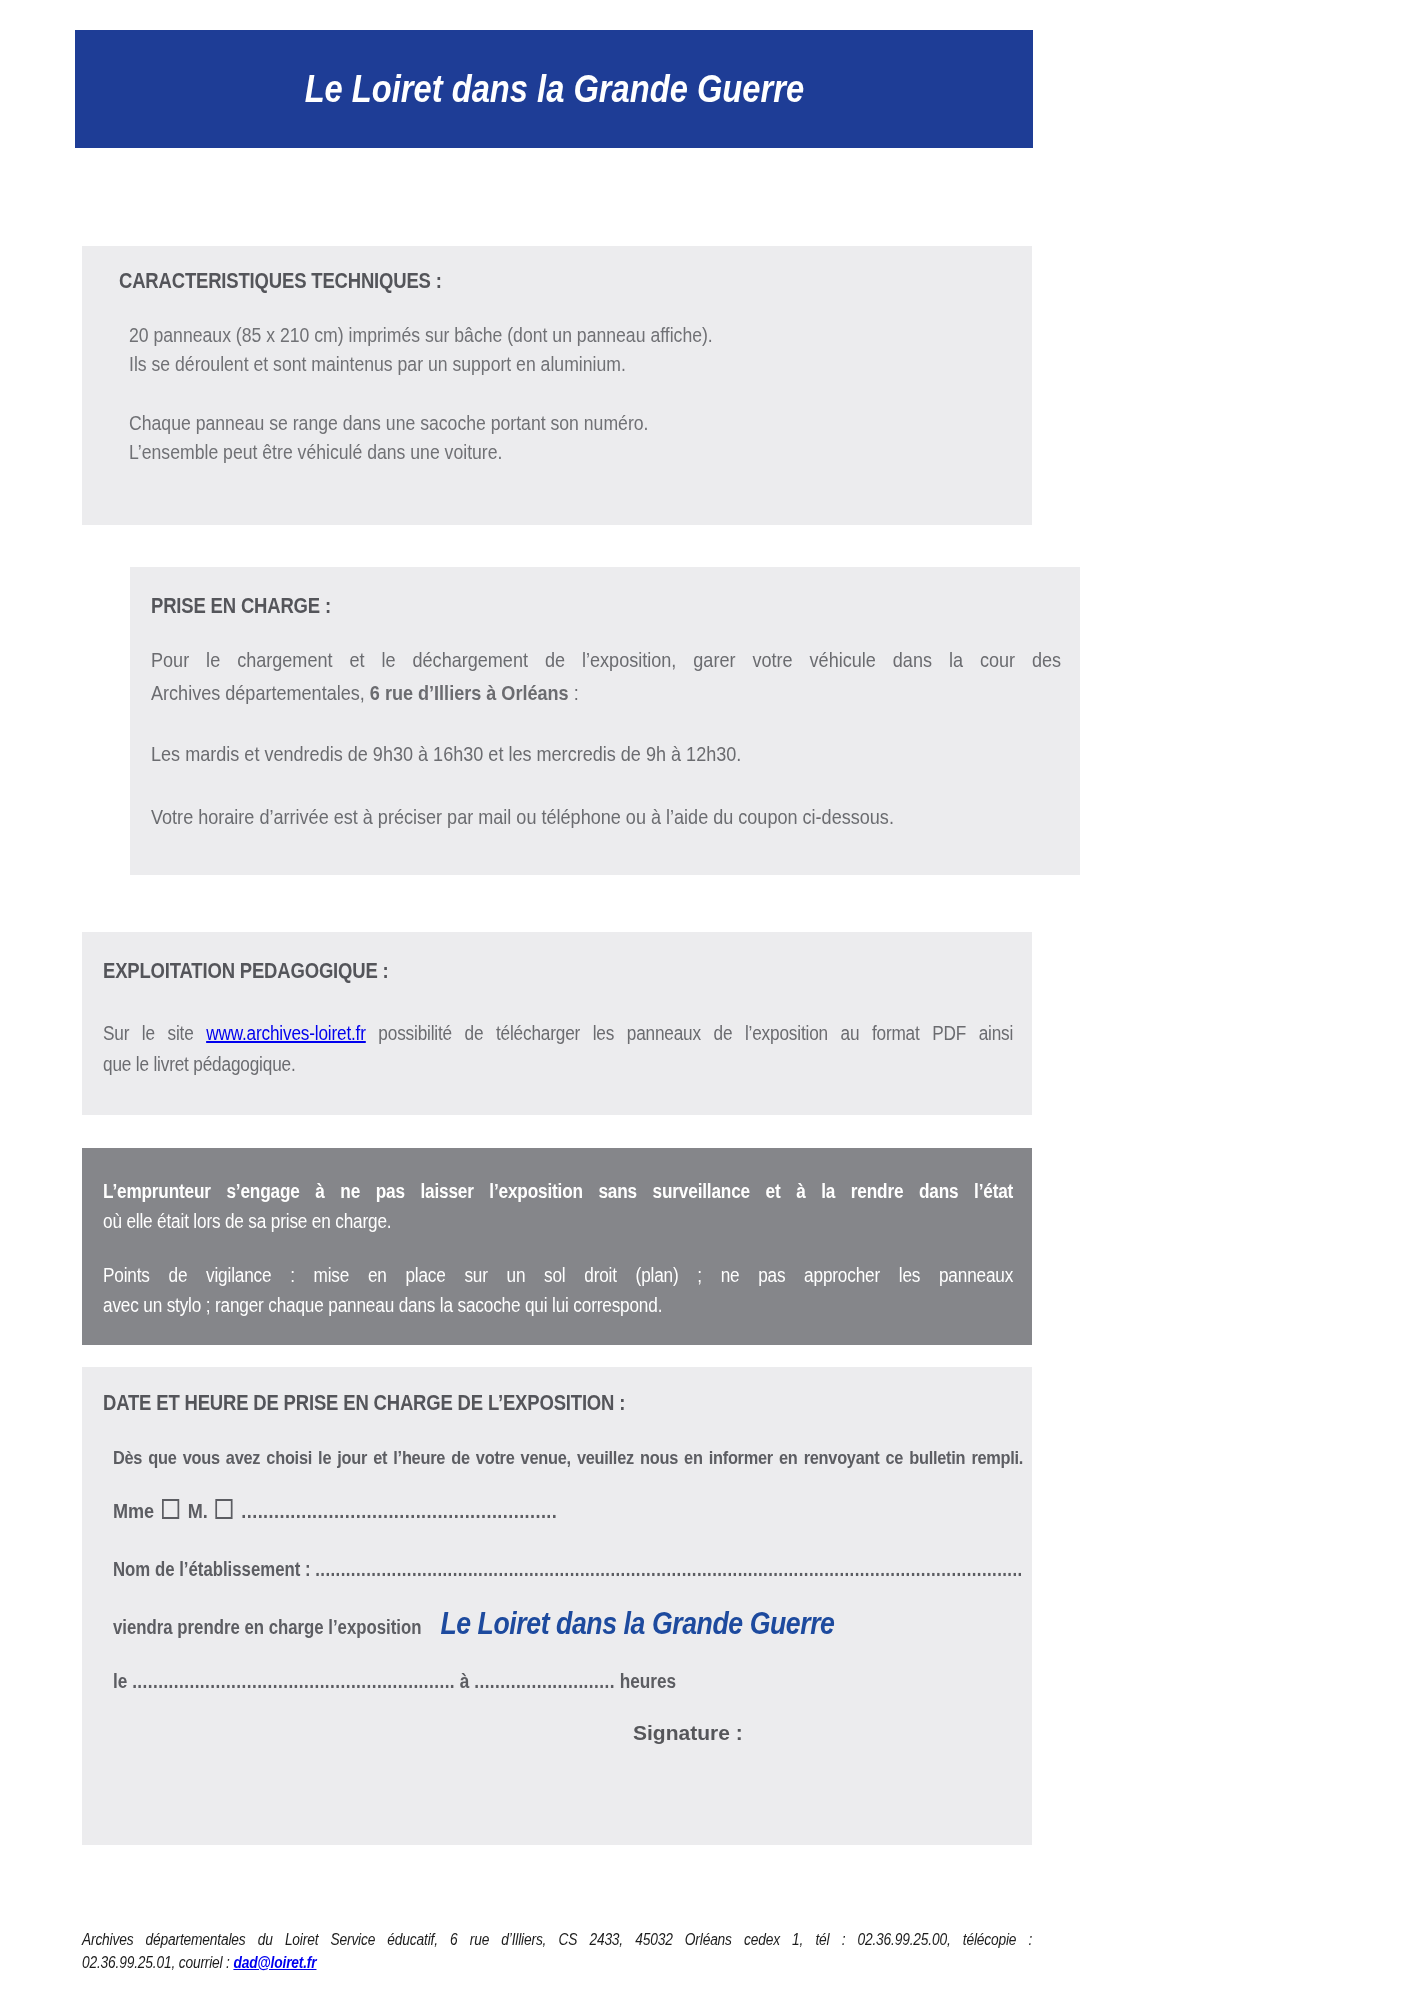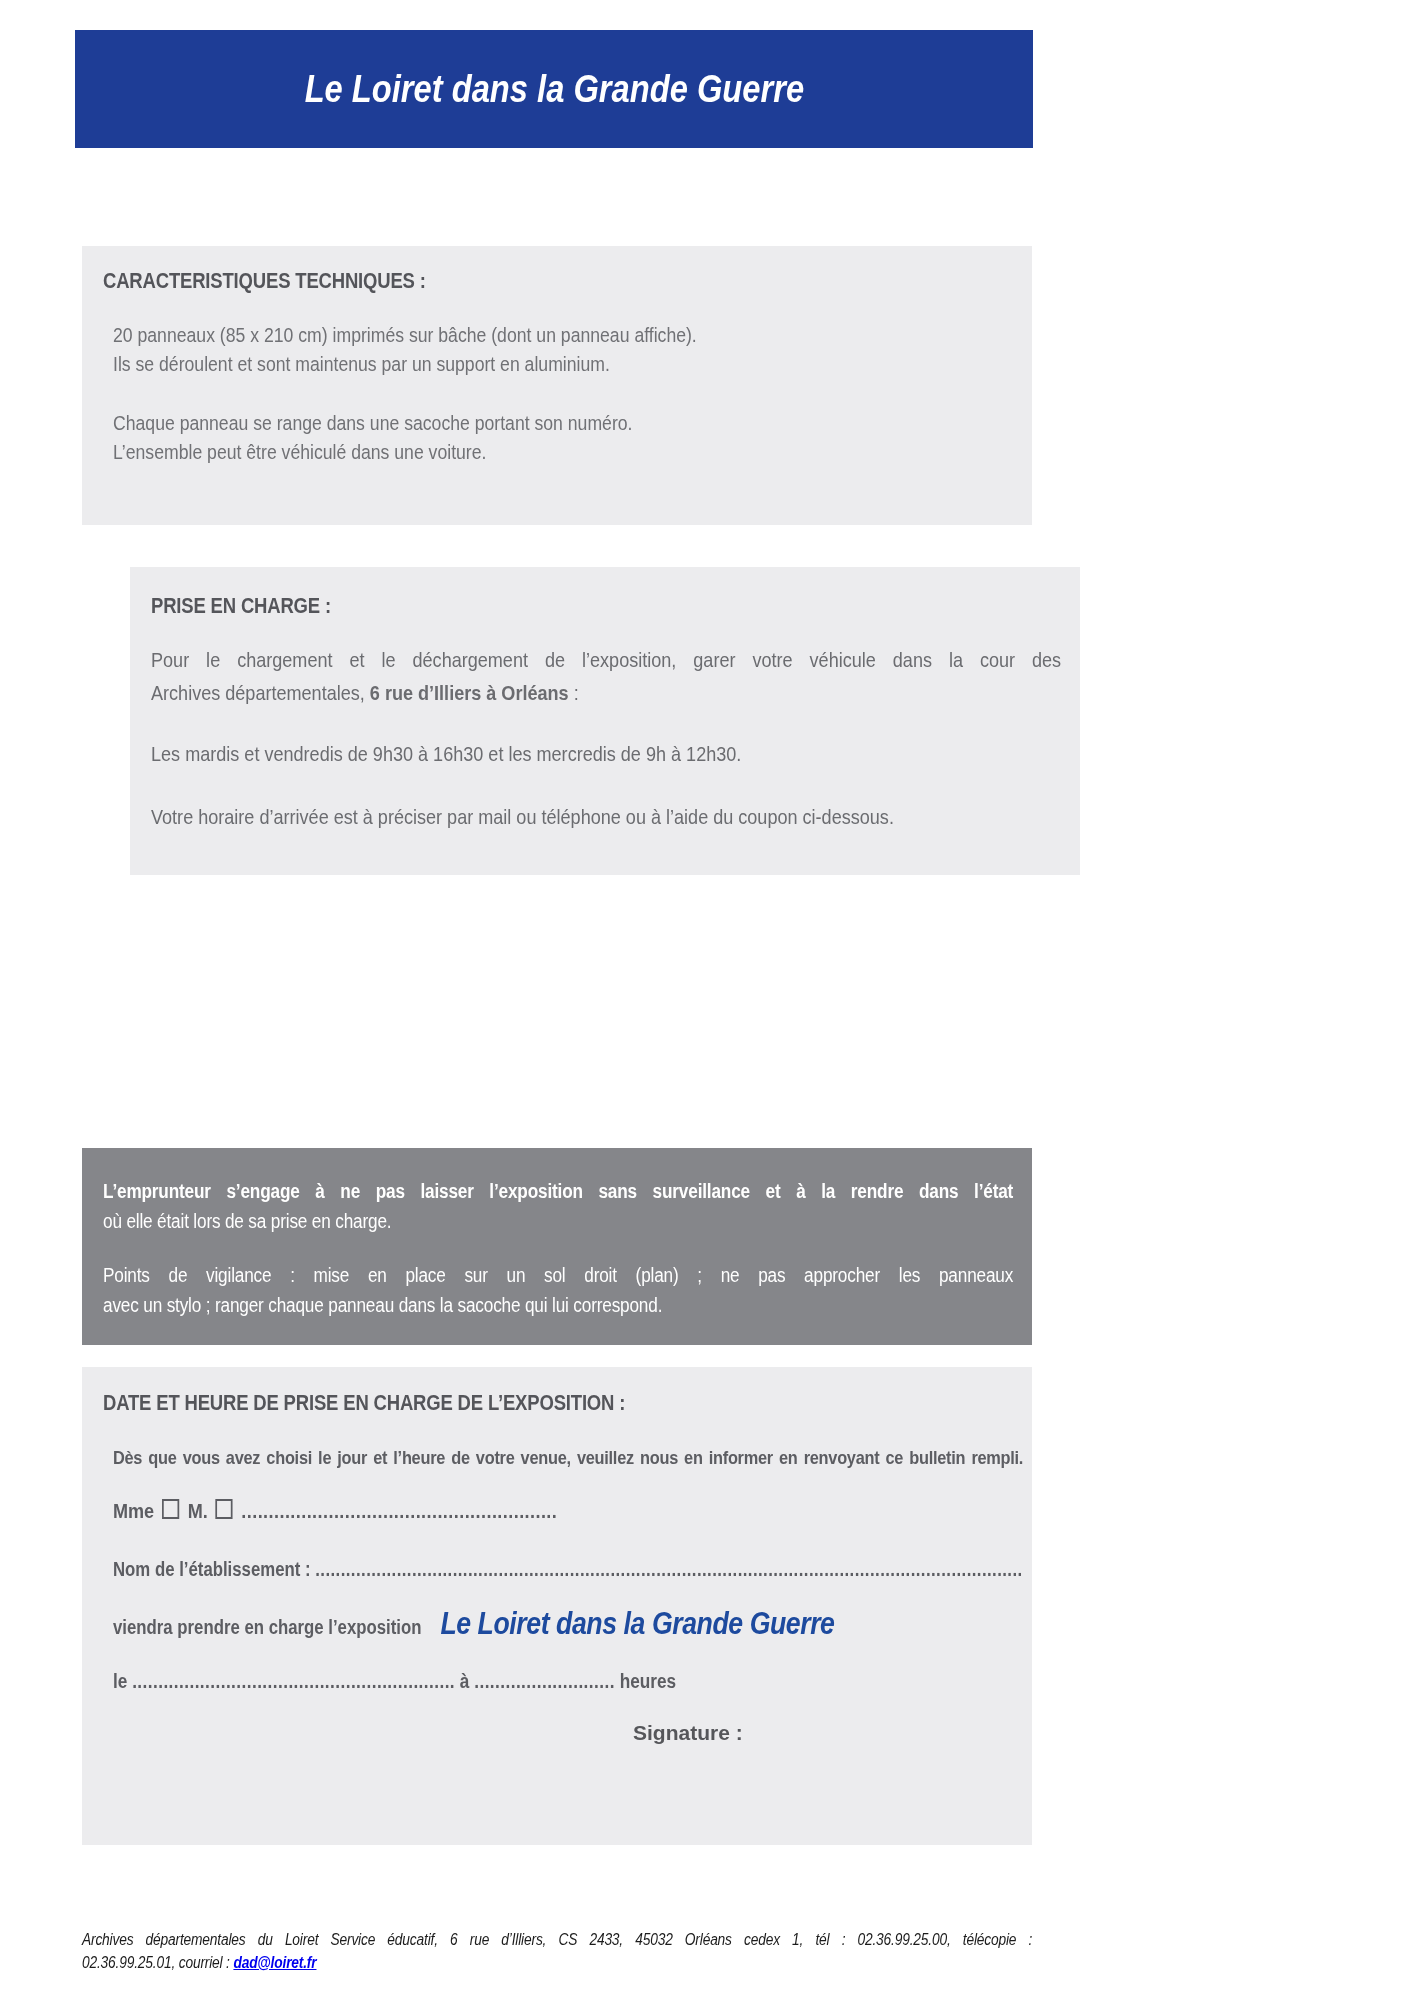--- a/index.html
+++ b/index.html
@@ -16,21 +16,21 @@
   }
   .banner-title {
     color:#ffffff; font-weight:bold; font-style:italic; font-size:38px;
     white-space:nowrap; transform:scaleX(0.86);
   }
 
   .box {
     position:absolute; left:82px; width:950px; background:#ececee;
     box-sizing:border-box;
   }
-  #box-technical  { top:246px;  height:279px; padding:22px 20px 0 21px; }
+  #box-technical  { top:246px;  height:279px; padding:22px 20px 0 37px; }
   #box-pickup     { top:567px;  height:308px; padding:26px 19px 0 21px;margin-left:48px; }
   #box-pedagogy   { top:932px;  height:183px; padding:26px 19px 0 21px; }
   #box-commitment { top:1148px; height:197px; padding:28px 19px 0 21px; background:#85868a; }
   #box-booking    { top:1367px; height:478px; padding:23px 19px 7px 21px; }
 
   .h { font-size:21.5px; line-height:26px; font-weight:bold; color:#54555a; letter-spacing:-0.2px; }
 
   .t-line { font-size:20.5px; line-height:29px; color:#707175; }
   .grp-1 { margin-top:26px; margin-left:10px; }
   .grp-2 { margin-top:30px; margin-left:10px; }
@@ -116,20 +116,27 @@
       <div class="pk-line"><span>Archives départementales, </span><span class="b">6 rue d’Illiers à Orléans</span><span> :</span></div>
     </div>
     <div class="pk-p2 cx">
       <div class="pk-line">Les mardis et vendredis de 9h30 à 16h30 et les mercredis de 9h à 12h30.</div>
     </div>
     <div class="pk-p3 cx">
       <div class="pk-line">Votre horaire d’arrivée est à préciser par mail ou téléphone ou à l’aide du coupon ci-dessous.</div>
     </div>
   </div>
 
+  <div class="box" id="box-pedagogy">
+    <div class="h cx">EXPLOITATION PEDAGOGIQUE :</div>
+    <div class="pd-p1 cx">
+      <div class="pd-line jl"><span>Sur le site </span><a class="link" href="#">www.archives-loiret.fr</a><span> possibilité de télécharger les panneaux de l’exposition au format PDF ainsi</span></div>
+      <div class="pd-line">que le livret pédagogique.</div>
+    </div>
+  </div>
 
   <div class="box" id="box-commitment">
     <div class="cx">
       <div class="cm-line b jl">L’emprunteur s’engage à ne pas laisser l’exposition sans surveillance et à la rendre dans l’état</div>
       <div class="cm-line">où elle était lors de sa prise en charge.</div>
     </div>
     <div class="cm-p2 cx">
       <div class="cm-line jl">Points  de vigilance : mise en place sur un sol droit (plan) ; ne pas approcher les panneaux</div>
       <div class="cm-line">avec un stylo ; ranger chaque panneau dans la sacoche qui lui correspond.</div>
     </div>

